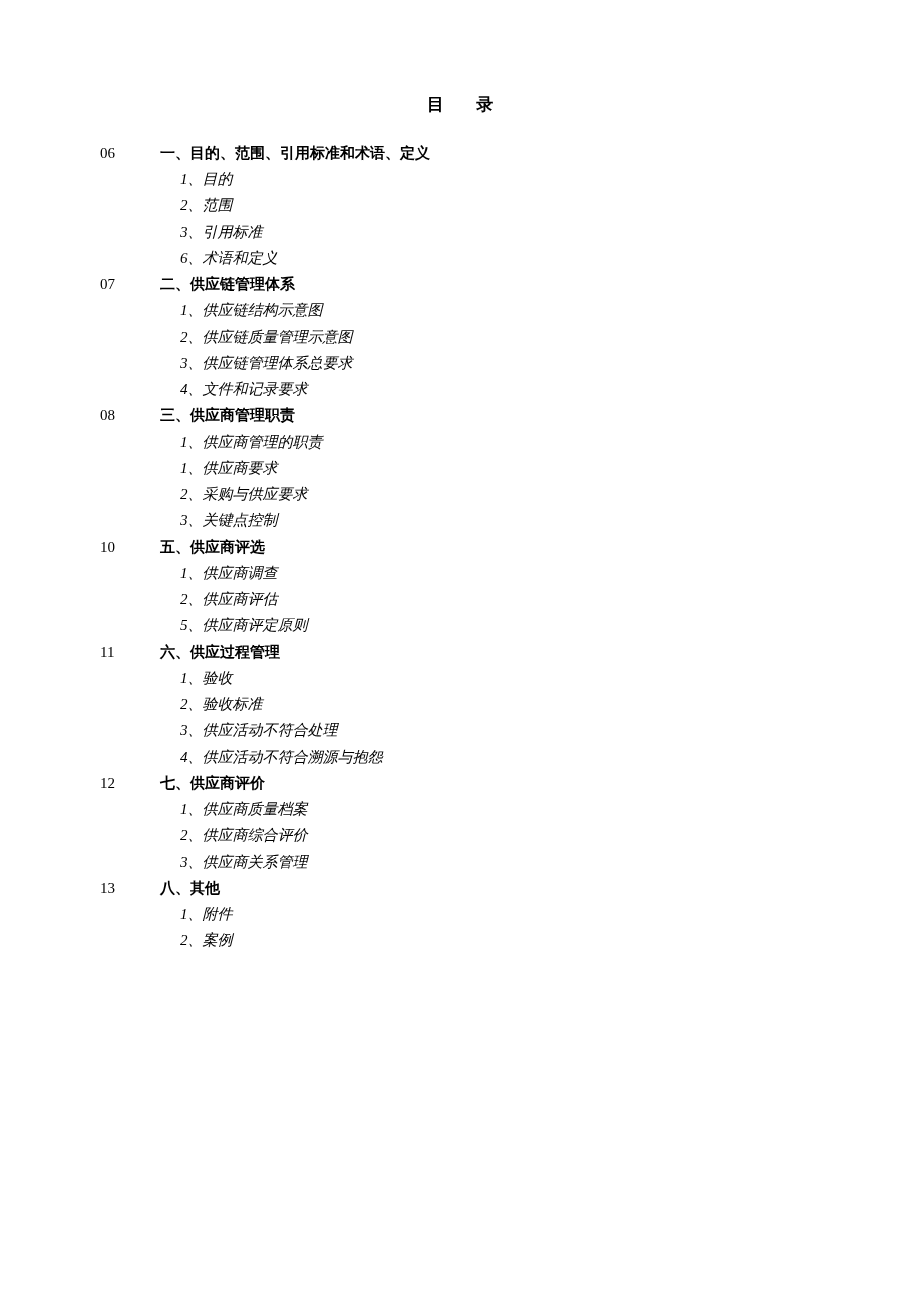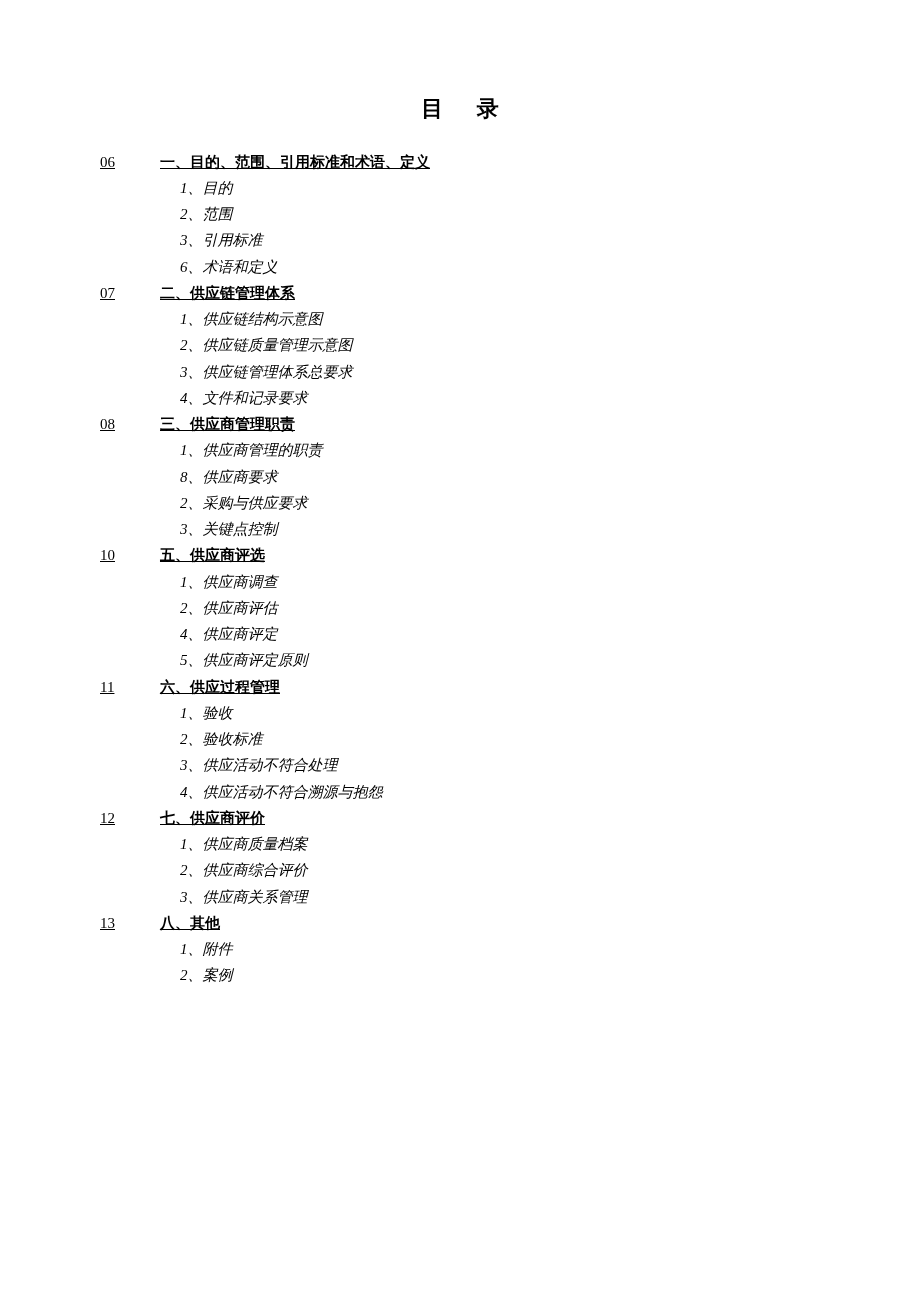--- a/index.html
+++ b/index.html
@@ -13,29 +13,28 @@
       width: 920px;
       height: 1302px;
       padding: 90px 100px 50px 100px;
       color: #000000;
       font-size: 15px;
       line-height: 1.75;
     }
     .title {
       text-align: center;
       font-weight: bold;
-      font-size: 22px;
+      font-size: 17px;
       letter-spacing: 14px;
       margin-bottom: 20px;
       padding-left: 14px;
     }
     .toc-section {
       display: flex;
       align-items: center;
-      text-decoration: underline;
     }
     .page-num {
       width: 60px;
       flex-shrink: 0;
     }
     .section-heading {
       font-weight: bold;
     }
     .sub-item {
       padding-left: 80px;
@@ -62,30 +61,29 @@
     </div>
     <div class="sub-item">1、供应链结构示意图</div>
     <div class="sub-item">2、供应链质量管理示意图</div>
     <div class="sub-item">3、供应链管理体系总要求</div>
     <div class="sub-item">4、文件和记录要求</div>
     <div class="toc-section">
       <span class="page-num">08</span>
       <span class="section-heading">三、供应商管理职责</span>
     </div>
     <div class="sub-item">1、供应商管理的职责</div>
-    <div class="sub-item">8、供应商要求</div>
+    <div class="sub-item">1、供应商要求</div>
     <div class="sub-item">2、采购与供应要求</div>
     <div class="sub-item">3、关键点控制</div>
     <div class="toc-section">
       <span class="page-num">10</span>
       <span class="section-heading">五、供应商评选</span>
     </div>
     <div class="sub-item">1、供应商调查</div>
     <div class="sub-item">2、供应商评估</div>
-    <div class="sub-item">4、供应商评定</div>
     <div class="sub-item">5、供应商评定原则</div>
     <div class="toc-section">
       <span class="page-num">11</span>
       <span class="section-heading">六、供应过程管理</span>
     </div>
     <div class="sub-item">1、验收</div>
     <div class="sub-item">2、验收标准</div>
     <div class="sub-item">3、供应活动不符合处理</div>
     <div class="sub-item">4、供应活动不符合溯源与抱怨</div>
     <div class="toc-section">

